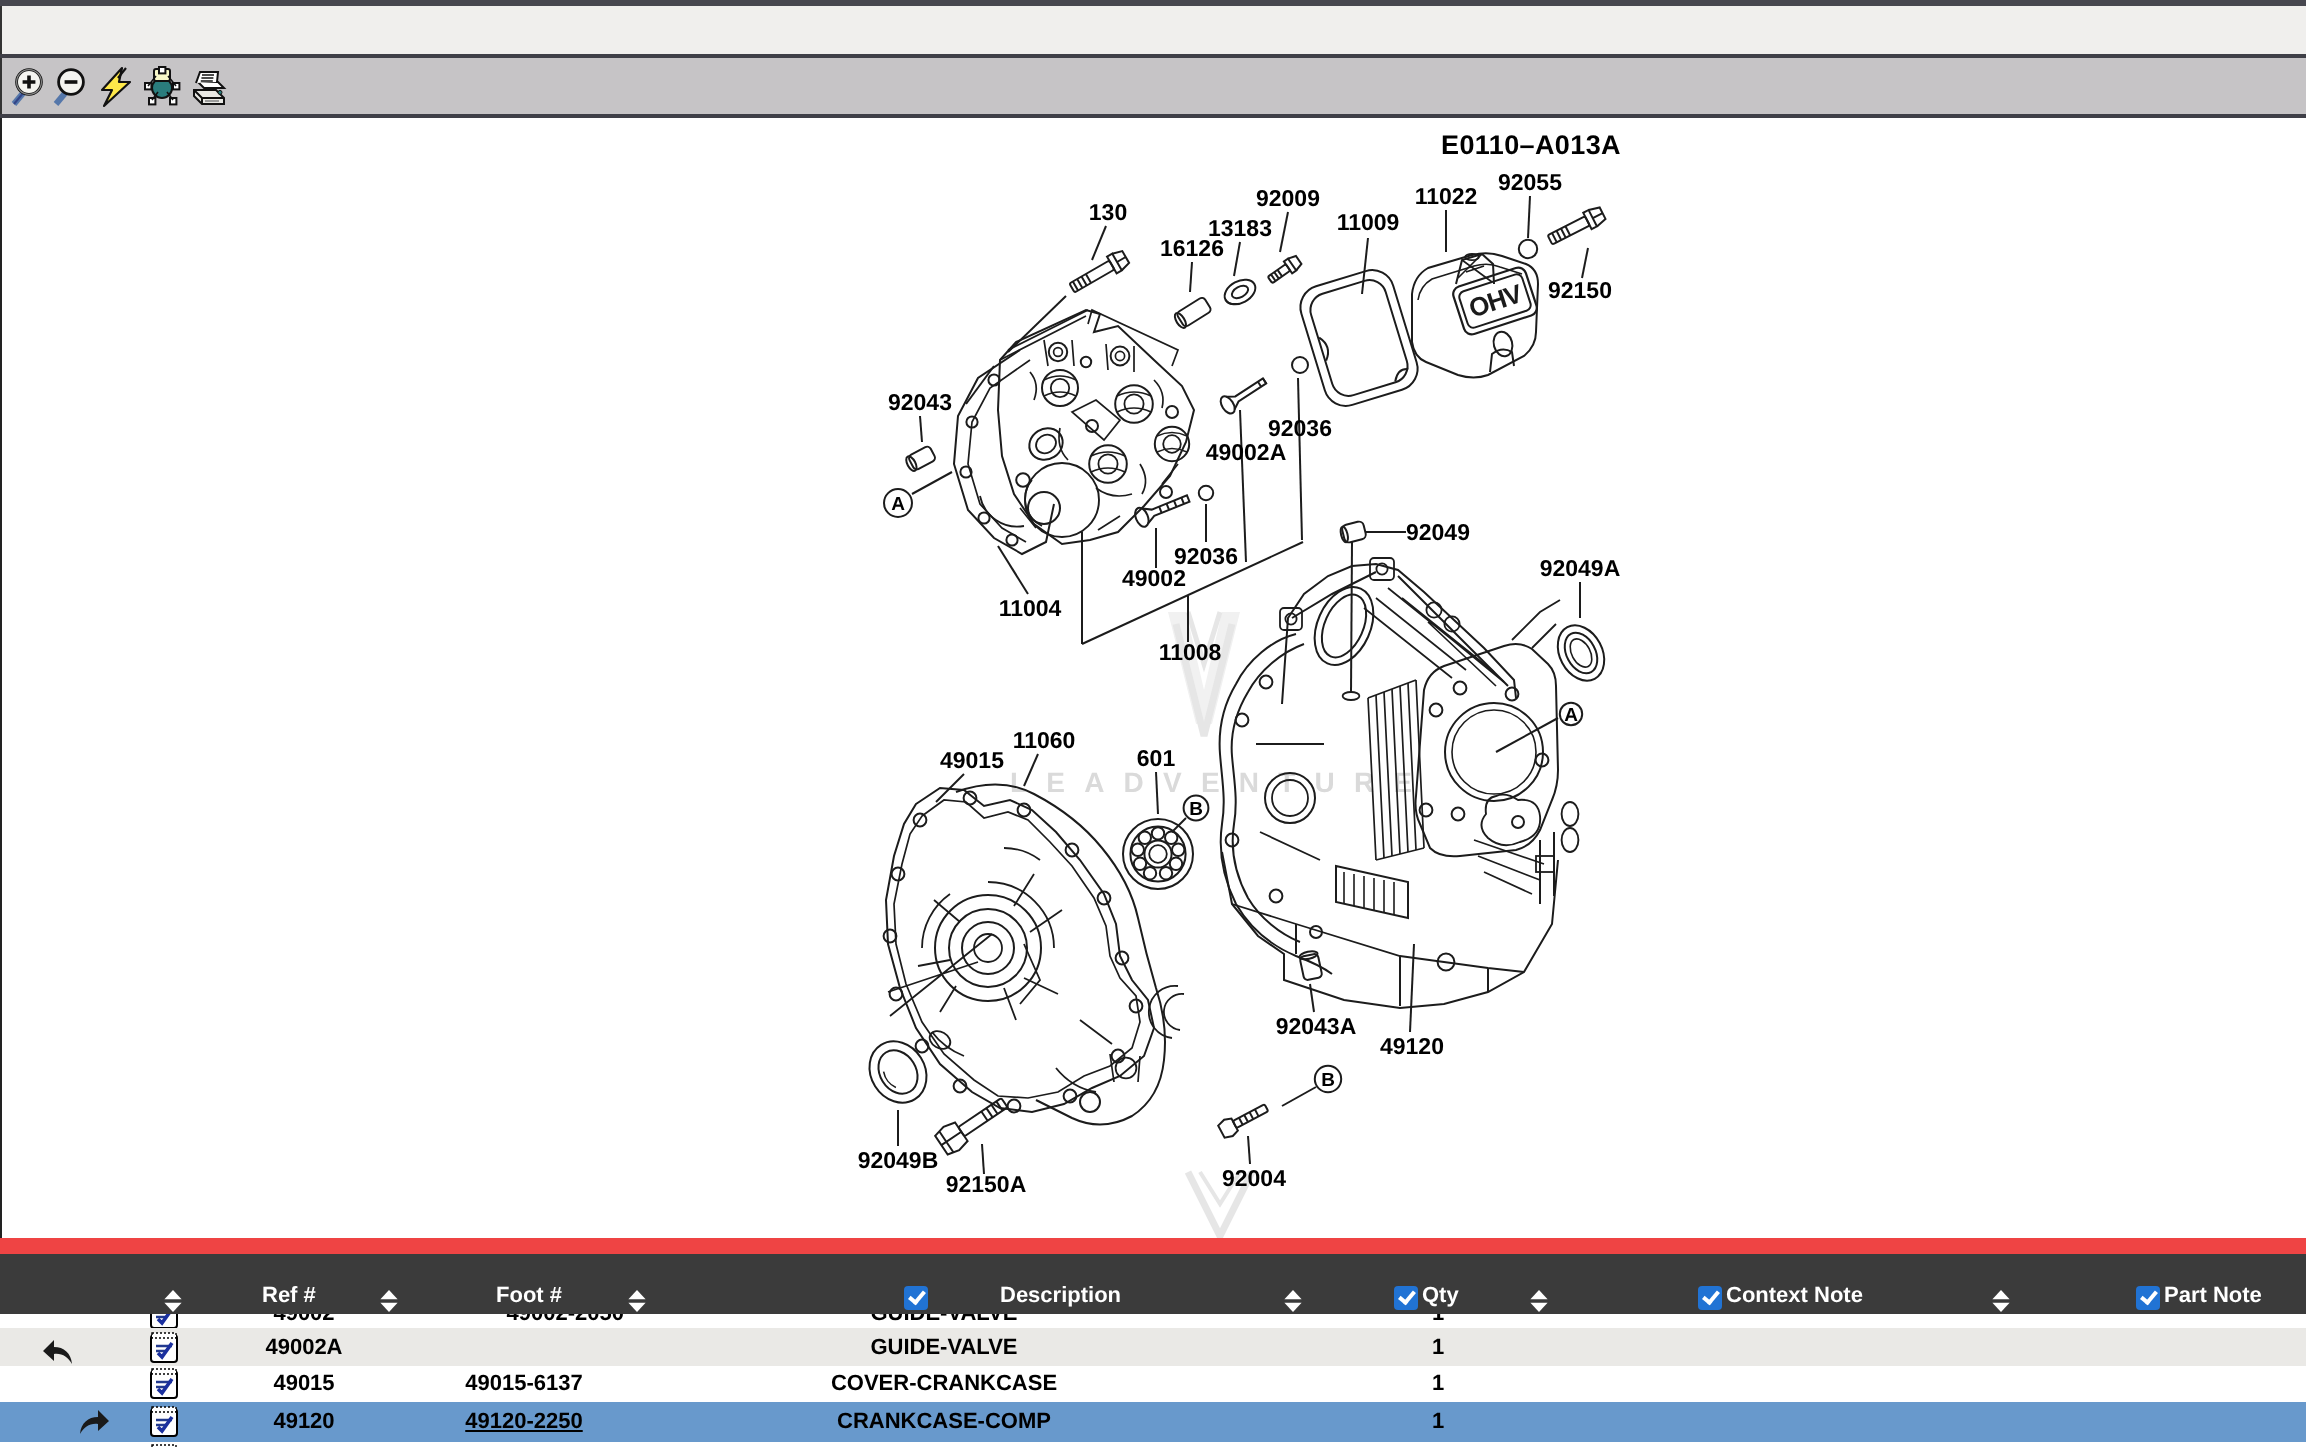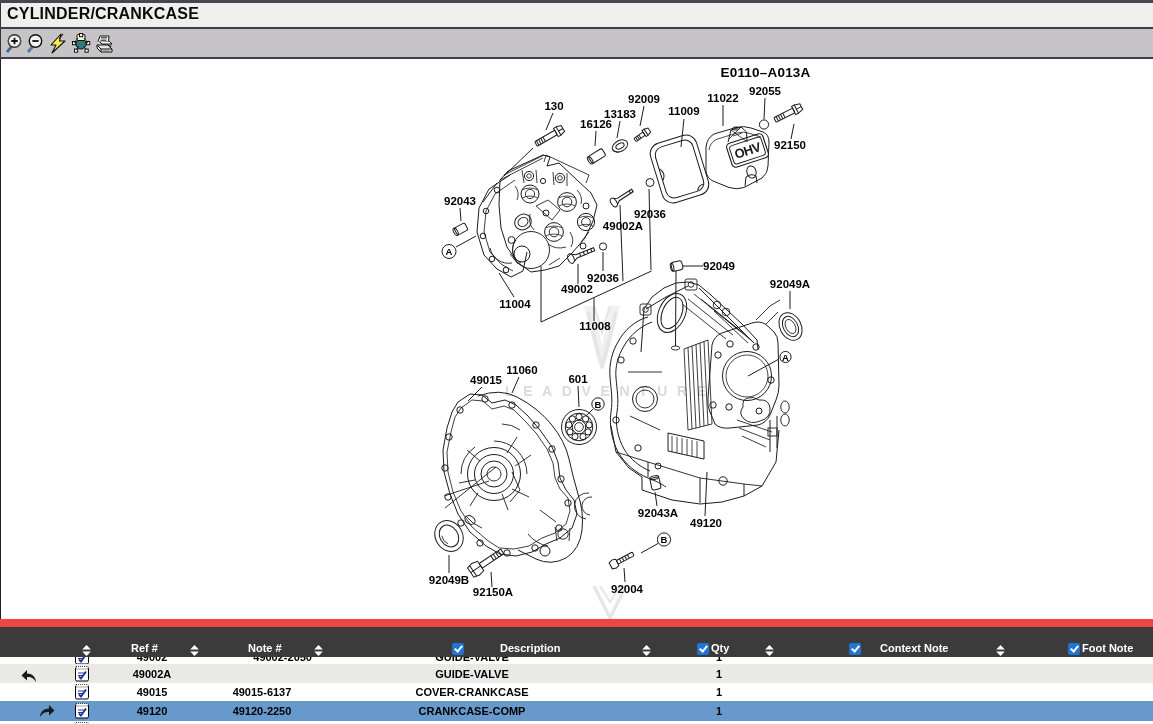--- a/index.html
+++ b/index.html
@@ -25,21 +25,20 @@
   .c-ref{left:102px;width:100px;}
   .c-part{left:212px;width:100px;}
   .c-desc{left:372px;width:200px;}
   .c-qty{left:689px;width:60px;}
 </style>
 </head>
 <body>
 <div id="page">
   <div id="topband" class="abs"></div>
   <div id="titlebar" class="abs"></div>
-  <div id="titletxt" class="abs">CYLINDER/CRANKCASE</div>
   <div id="sep1" class="abs"></div>
   <div id="toolbar" class="abs"></div>
   <div id="sep2" class="abs"></div>
   <div id="diagram" class="abs"></div>
 
   <svg id="icons" class="abs" style="top:33px;left:4px;" width="112" height="22" viewBox="0 0 112 22">
 
     <g>
       <path d="M3 19 L8 13" stroke="#5577aa" stroke-width="3"></path>
       <path d="M3 19 L8 13" stroke="#334488" stroke-width="1"></path>
@@ -460,45 +459,45 @@
   <div id="thead" class="abs">
     <svg class="sarr" style="left:82px;" viewBox="0 0 9 11">
         <path d="M4.5 0 8.8 4.6H0.2z" fill="#fff"></path>
         <path d="M4.5 11 0.2 6.4h8.6z" fill="#fff"></path>
       </svg>
     <span class="hlbl" style="left:131px;">Ref #</span>
     <svg class="sarr" style="left:190px;" viewBox="0 0 9 11">
         <path d="M4.5 0 8.8 4.6H0.2z" fill="#fff"></path>
         <path d="M4.5 11 0.2 6.4h8.6z" fill="#fff"></path>
       </svg>
-    <span class="hlbl" style="left:248px;">Note #</span>
+    <span class="hlbl" style="left:248px;">Foot #</span>
     <svg class="sarr" style="left:314px;" viewBox="0 0 9 11">
         <path d="M4.5 0 8.8 4.6H0.2z" fill="#fff"></path>
         <path d="M4.5 11 0.2 6.4h8.6z" fill="#fff"></path>
       </svg>
     <span class="cb" style="left:452px;"></span>
     <span class="hlbl" style="left:466px;margin-left:34px;">Description</span>
     <svg class="sarr" style="left:642px;" viewBox="0 0 9 11">
         <path d="M4.5 0 8.8 4.6H0.2z" fill="#fff"></path>
         <path d="M4.5 11 0.2 6.4h8.6z" fill="#fff"></path>
       </svg>
     <span class="cb" style="left:697px;"></span>
     <span class="hlbl" style="left:711px;">Qty</span>
     <svg class="sarr" style="left:765px;" viewBox="0 0 9 11">
         <path d="M4.5 0 8.8 4.6H0.2z" fill="#fff"></path>
         <path d="M4.5 11 0.2 6.4h8.6z" fill="#fff"></path>
       </svg>
     <span class="cb" style="left:849px;"></span>
-    <span class="hlbl" style="left:863px;margin-left:17px;">Context Note</span>
+    <span class="hlbl" style="left:863px;">Context Note</span>
     <svg class="sarr" style="left:996px;" viewBox="0 0 9 11">
         <path d="M4.5 0 8.8 4.6H0.2z" fill="#fff"></path>
         <path d="M4.5 11 0.2 6.4h8.6z" fill="#fff"></path>
       </svg>
     <span class="cb" style="left:1068px;"></span>
-    <span class="hlbl" style="left:1082px;">Foot Note</span>
+    <span class="hlbl" style="left:1082px;">Part Note</span>
   </div>
   <div id="tbody" class="abs" style="top:657px;left:0;width:1153px;height:67px;background:#fff;overflow:hidden;">
 
     <div class="row" style="top:-10px;height:17px;background:#fff;">
       <svg style="position:absolute;left:75px;top:2px;" width="15" height="16" viewBox="0 0 15 16">
           <g>
             <rect x="0.5" y="1.5" width="13" height="13.5" rx="1.5" fill="#fff" stroke="#000"></rect>
             <rect x="1" y="0.5" width="12" height="2.5" fill="#fff" stroke="#000" stroke-width="0.7" stroke-dasharray="1 1"></rect>
             <path d="M3 7h8M3 9.5h5" stroke="#223a8f" stroke-width="1.2"></path>
             <path d="M4 10.5 6 12.5 11 5.5" stroke="#1a2f9e" stroke-width="1.8" fill="none"></path>
@@ -546,21 +545,21 @@
         </svg>
       <svg style="position:absolute;left:75px;top:2px;" width="15" height="16" viewBox="0 0 15 16">
           <g>
             <rect x="0.5" y="1.5" width="13" height="13.5" rx="1.5" fill="#fff" stroke="#000"></rect>
             <rect x="1" y="0.5" width="12" height="2.5" fill="#fff" stroke="#000" stroke-width="0.7" stroke-dasharray="1 1"></rect>
             <path d="M3 7h8M3 9.5h5" stroke="#223a8f" stroke-width="1.2"></path>
             <path d="M4 10.5 6 12.5 11 5.5" stroke="#1a2f9e" stroke-width="1.8" fill="none"></path>
           </g>
         </svg>
       <span class="cell c-ref" style="top:4px;">49120</span>
-      <span class="cell c-part" style="top:4px;">49120-2250</span>
+      <span class="cell c-part" style="top:4px;text-decoration:underline;">49120-2250</span>
       <span class="cell c-desc" style="top:4px;">CRANKCASE-COMP</span>
       <span class="cell c-qty" style="top:4px;">1</span>
     </div>
     <div class="row" style="top:63.5px;height:3.5px;background:#fff;">
       <svg style="position:absolute;left:75px;top:1px;" width="15" height="16" viewBox="0 0 15 16">
           <rect x="1" y="0.5" width="12" height="2.5" fill="#fff" stroke="#000" stroke-width="0.7" stroke-dasharray="1 1"></rect>
         </svg>
     </div>
   </div>
 </div>

